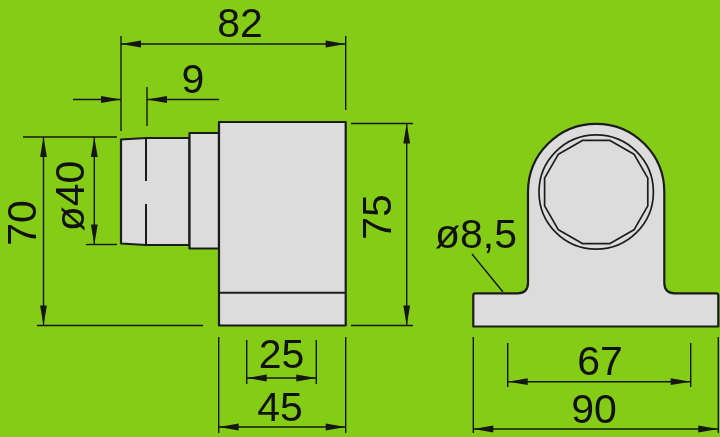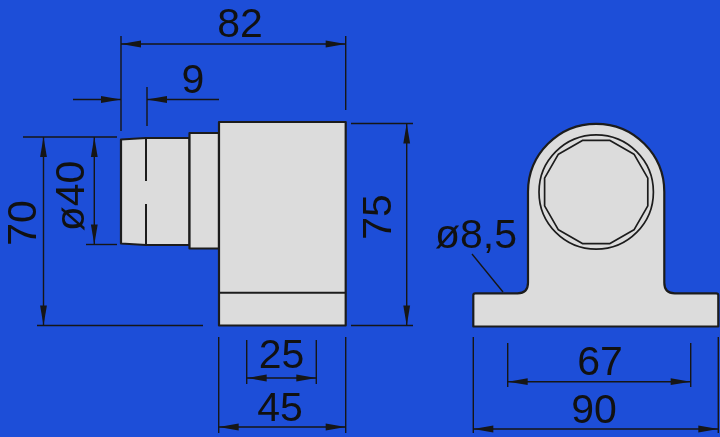--- a/index.html
+++ b/index.html
@@ -1,16 +1,16 @@
 <!DOCTYPE html>
 <html><head>
 <meta charset="utf-8">
 <style>
   html, body { margin: 0; padding: 0; background: #ffffff; }
-  .stage { width: 720px; height: 437px; position: relative; background: #1d4ed8; }
+  .stage { width: 720px; height: 437px; position: relative; background: #84cc16; }
   svg { display: block; }
   .face { stroke: #1c1c1c; stroke-width: 2.2; stroke-linejoin: round; }
   .edge { fill: none; stroke: #1c1c1c; stroke-width: 2; }
   .ring { fill: none; stroke: #1c1c1c; stroke-width: 1.7; stroke-linejoin: round; }
   .dim { fill: none; stroke: #161616; stroke-width: 1.4; }
   .arrow { fill: #161616; stroke: none; }
   .dimtext {
     font-family: "Liberation Sans", sans-serif;
     font-size: 41px;
     fill: #111111;

